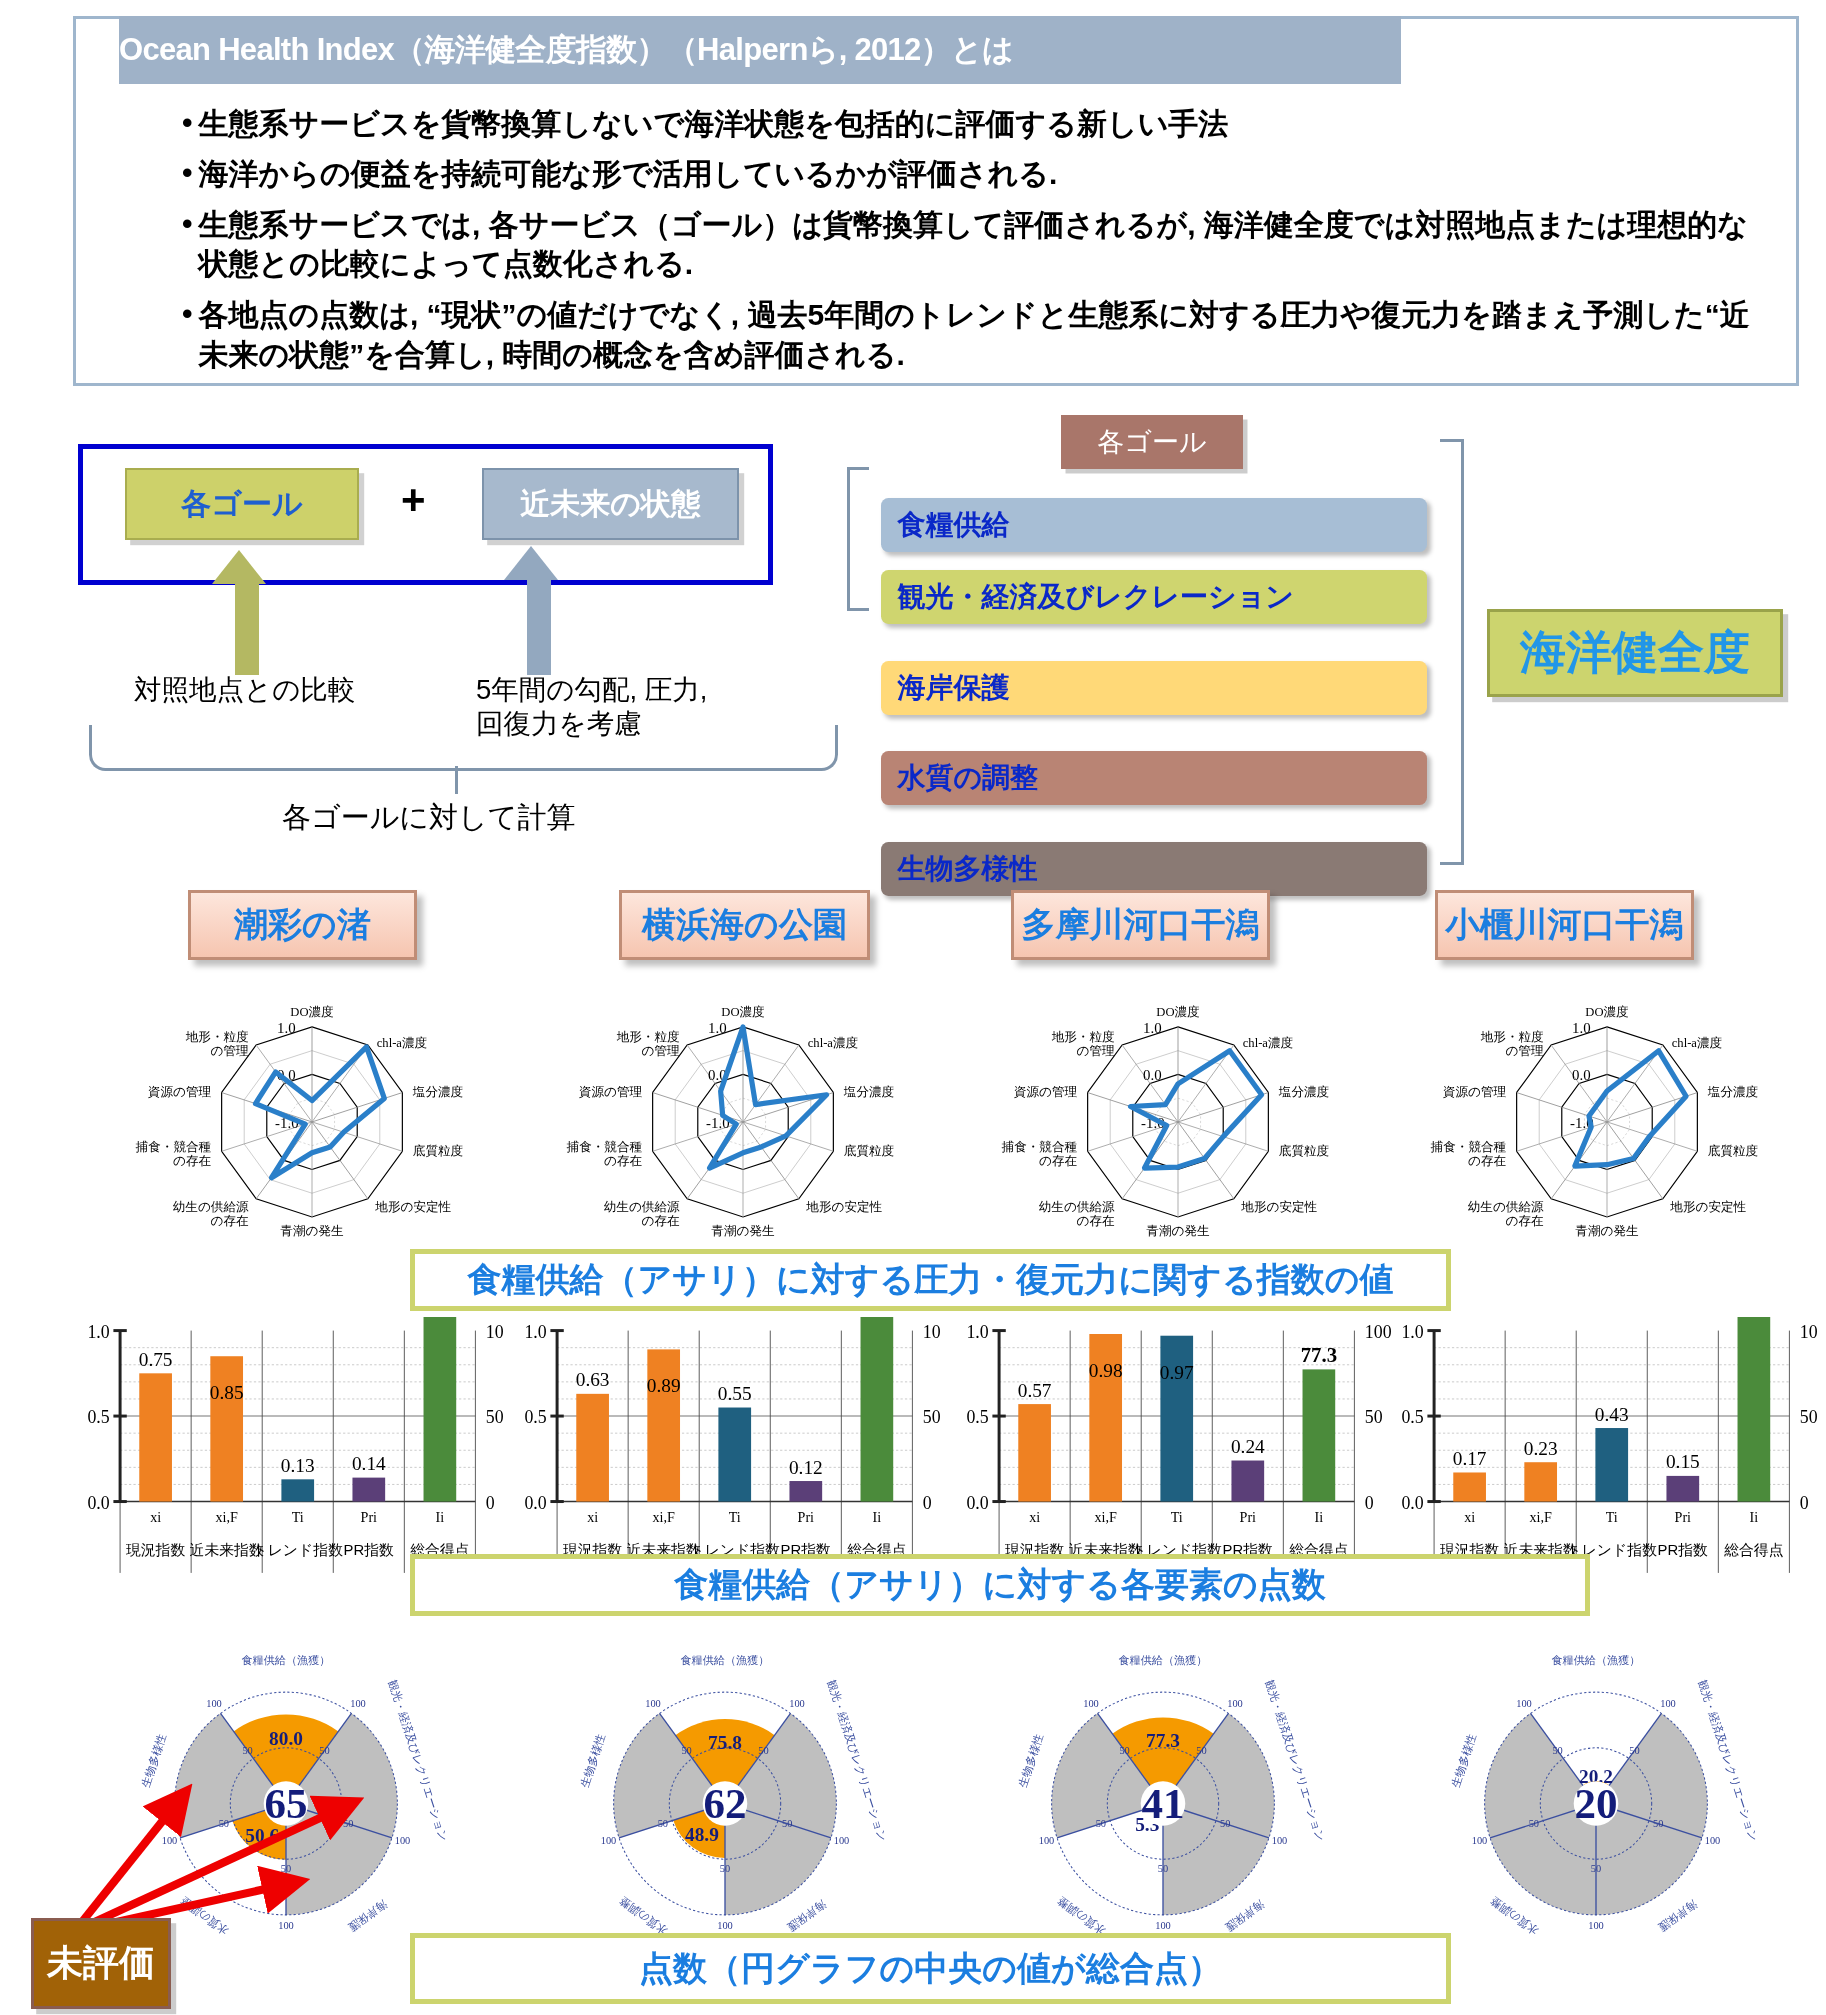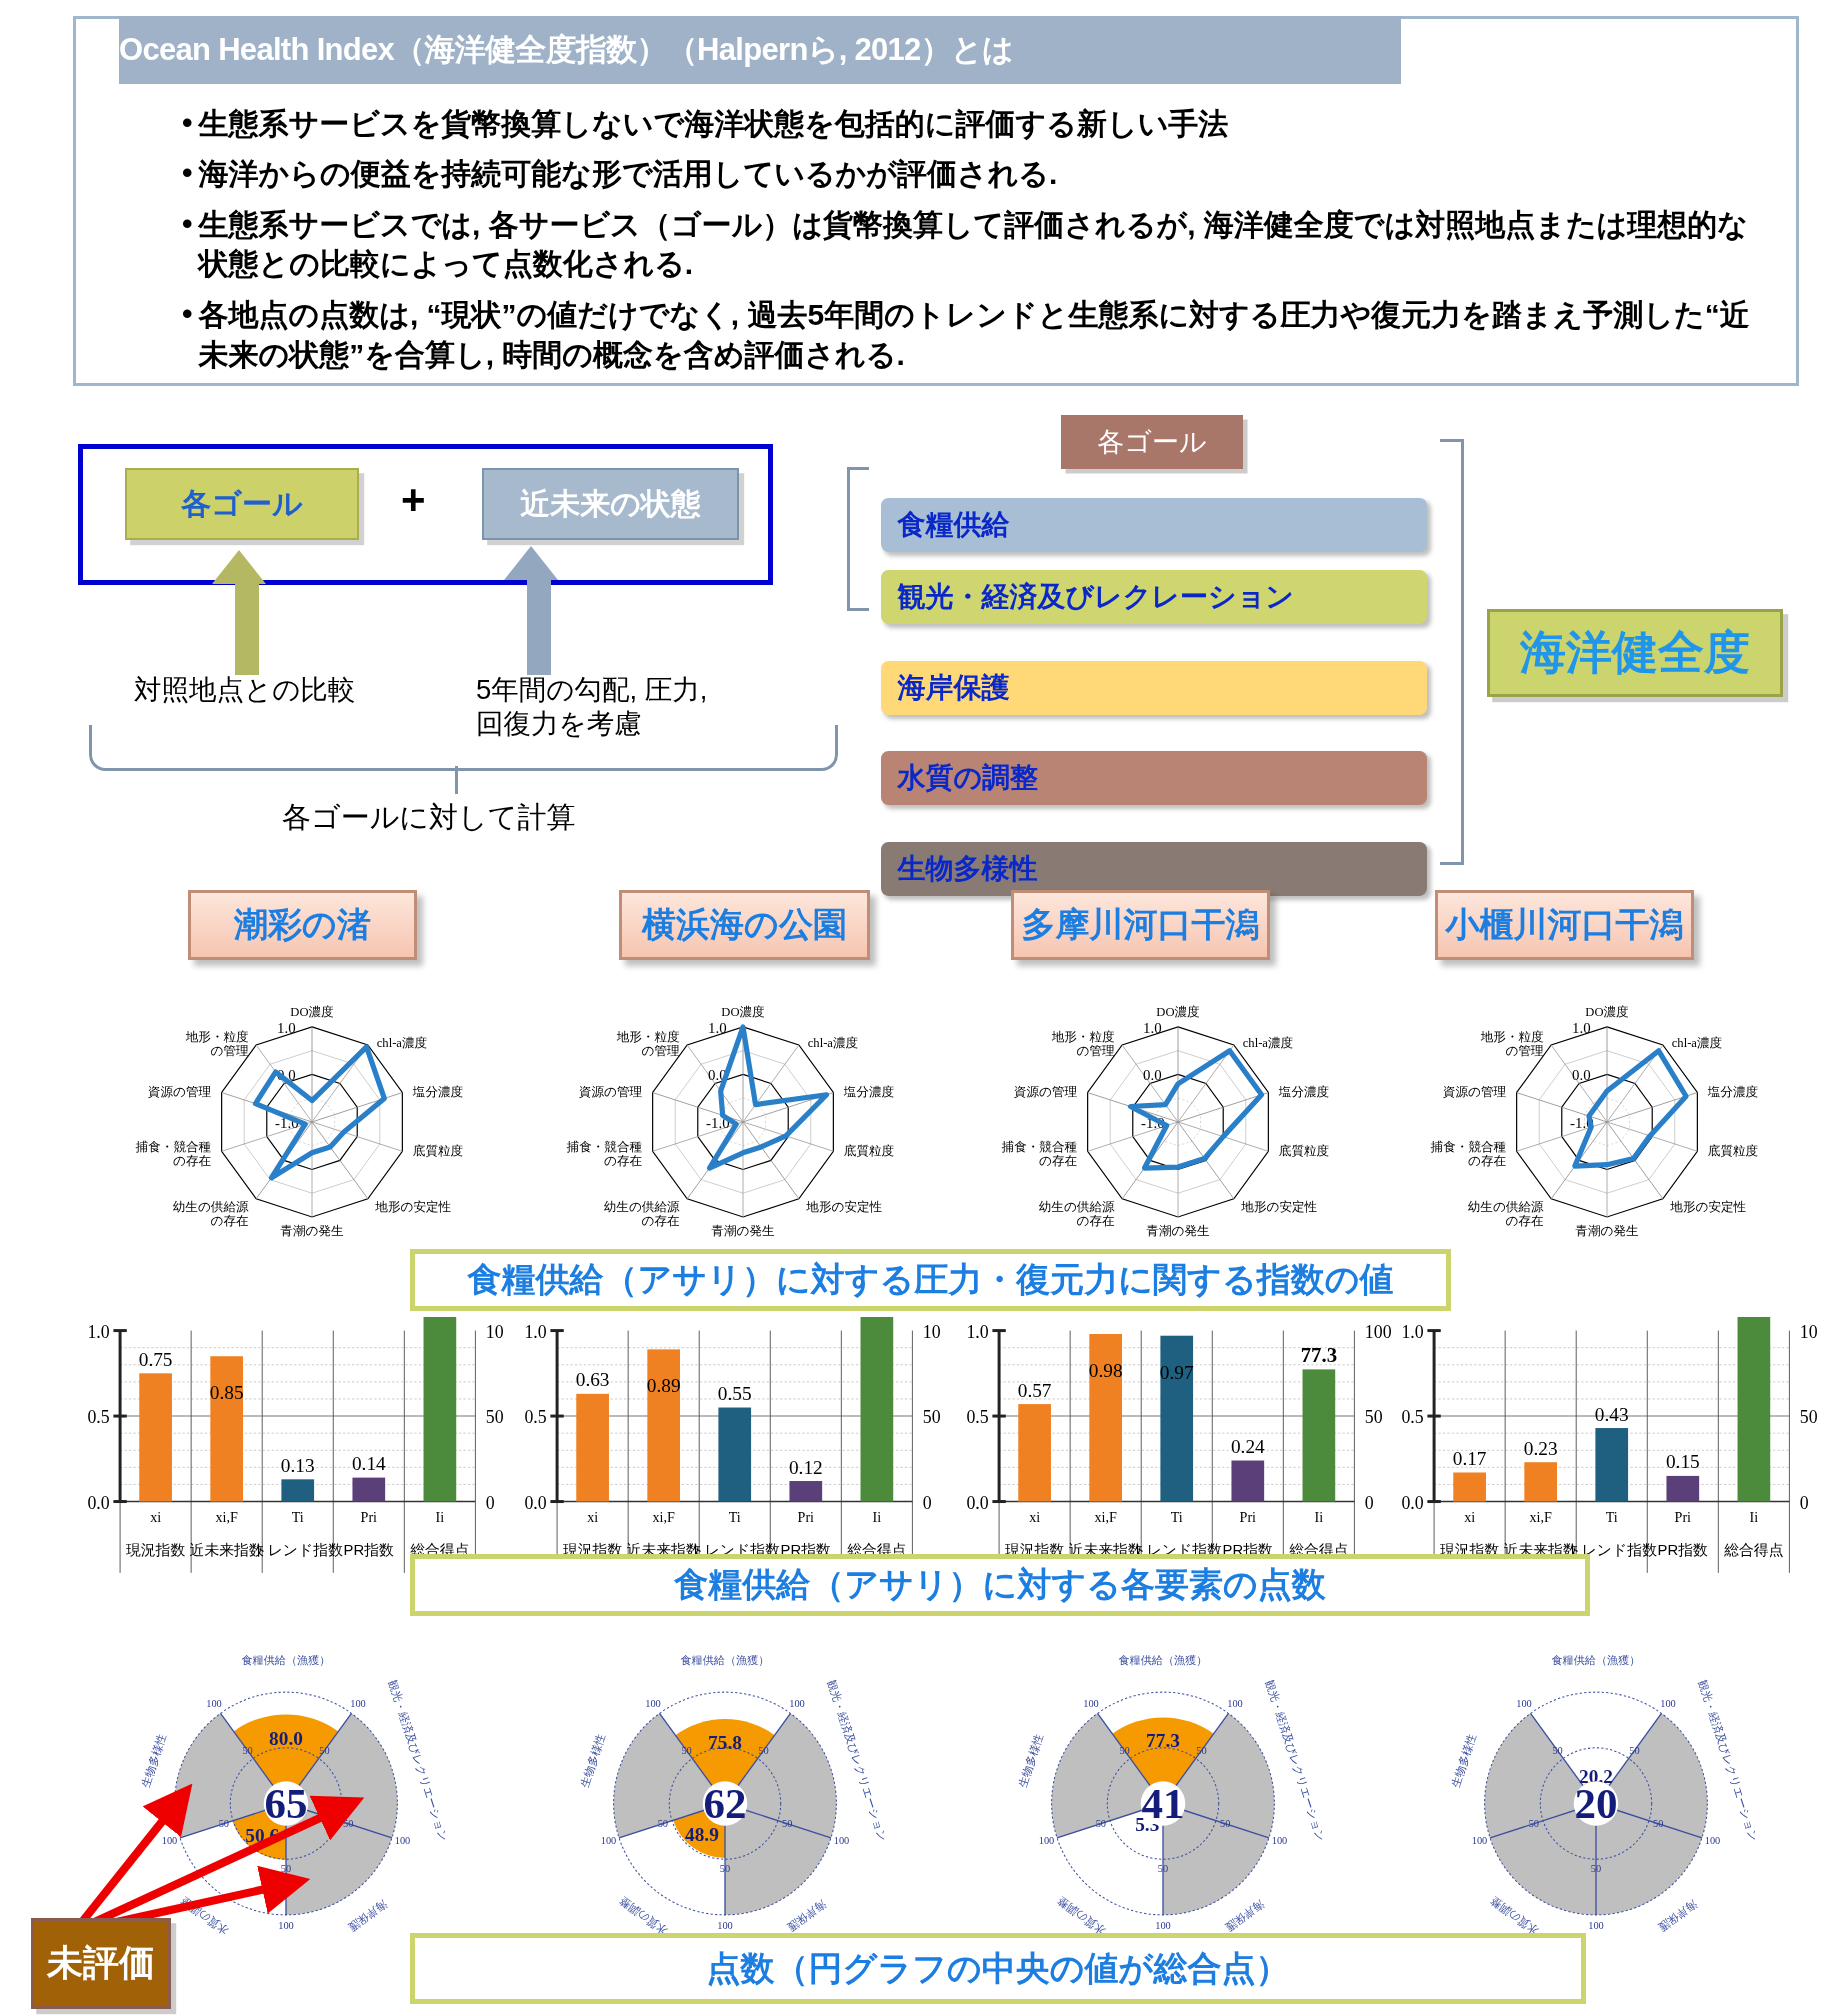--- a/index.html
+++ b/index.html
@@ -78,21 +78,21 @@
   #radar0{left:89px;} #radar1{left:520px;} #radar2{left:955px;} #radar3{left:1384px;}
   .radar-wrap svg{width:446px;height:297px;display:block;}
   .rx-label{font-size:17px;fill:#000;font-family:"Liberation Serif","DejaVu Serif",serif;}
   .rx-tick{font-size:20px;fill:#000;font-family:"Liberation Serif","DejaVu Serif",serif;}
 
   
   .banner{position:absolute;border:5.2px solid #ccd46e;background:#fff;display:flex;align-items:center;justify-content:center;box-sizing:border-box;}
   .banner span{color:#1b7ee0;font-size:34px;font-weight:bold;}
   #banner1{left:410px;top:1249px;width:1041px;height:62px;}
   #banner2{left:410px;top:1554px;width:1180px;height:62px;}
-  #banner3{left:410px;top:1933px;width:1176px;height:71px;}
+  #banner3{left:410px;top:1933px;width:1041px;height:71px;}
 
   
   .bar-wrap{position:absolute;top:1317px;width:446px;height:268px;}
   #bars0{left:74px;} #bars1{left:511px;} #bars2{left:953px;} #bars3{left:1388px;}
   .bar-wrap svg{width:446px;height:268px;display:block;}
   .bc-axis{font-size:24px;fill:#000;font-family:"Liberation Serif","DejaVu Serif",serif;}
   .bc-val{font-size:26px;fill:#000;font-family:"Liberation Serif","DejaVu Serif",serif;}
   .bc-val.bold{font-weight:bold;font-size:28px;}
   .bc-cat{font-size:19px;fill:#000;font-family:"Liberation Serif","DejaVu Serif",serif;}
   .bc-catjp{font-size:20px;fill:#000;font-family:"Liberation Sans","DejaVu Sans",sans-serif;}

